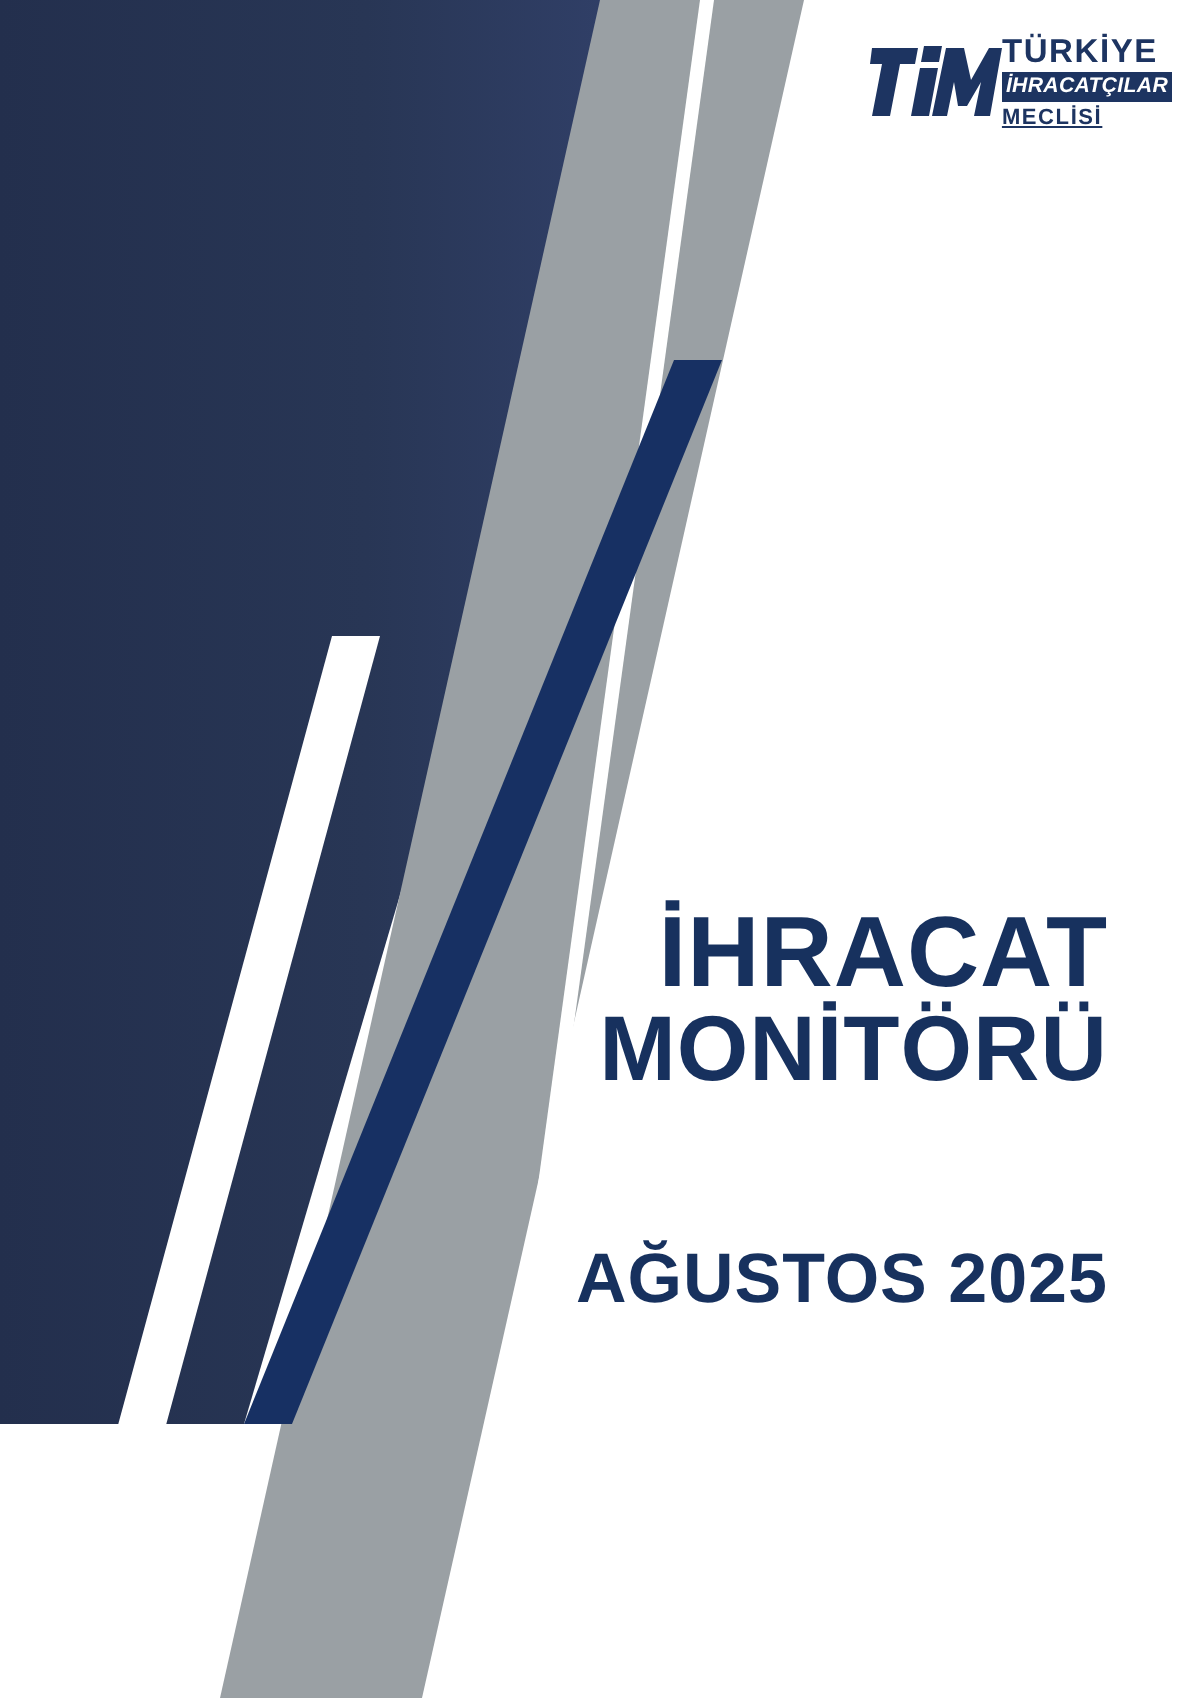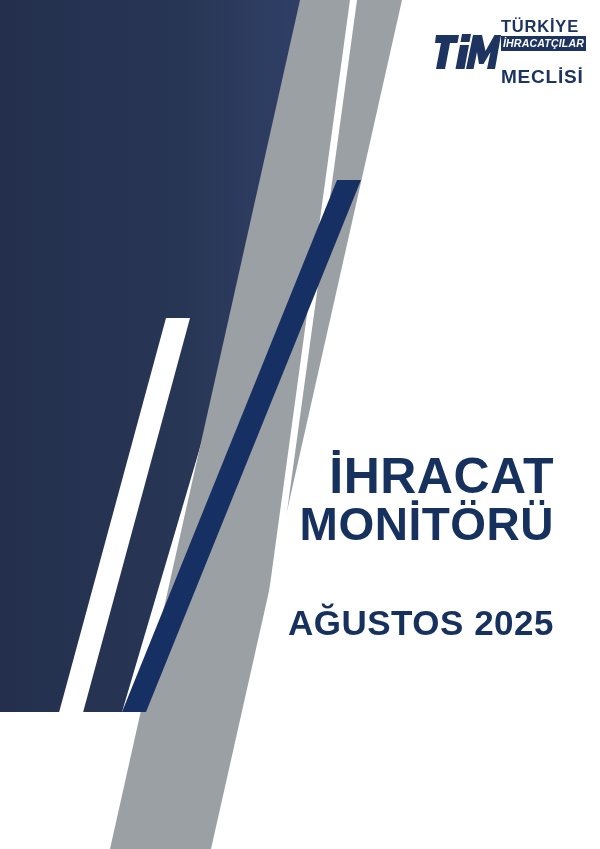--- a/index.html
+++ b/index.html
@@ -59,23 +59,24 @@
   .logo-line-2 {
     font-size: 10.6px;
     letter-spacing: 0.15px;
     color: #ffffff;
     background: #1d3461;
     padding: 2px 2px 2.5px 2px;
     margin: 0.5px 0;
     font-style: italic;
   }
   .logo-line-3 {
-    font-size: 19px;
+    font-size: 11px;
     letter-spacing: 0.8px;
-    padding-top: 15px;
+    padding-top: 2px;
+    text-decoration: underline;
   }
 
   
   #title-block {
     position: absolute;
     right: 46px;
     top: 452px;
     z-index: 5;
     text-align: right;
   }
@@ -94,21 +95,21 @@
     font-size: 60px;
     line-height: 0.97;
   }
   .title-3 {
     font-size: 46px;
     line-height: 1.0;
   }
   #date-line {
     position: absolute;
     right: 46px;
-    top: 603px;
+    top: 620px;
     z-index: 5;
     text-align: right;
     color: #17315e;
     font-size: 35px;
     font-weight: bold;
     letter-spacing: 0.5px;
     white-space: nowrap;
   }
 </style>
 </head>

